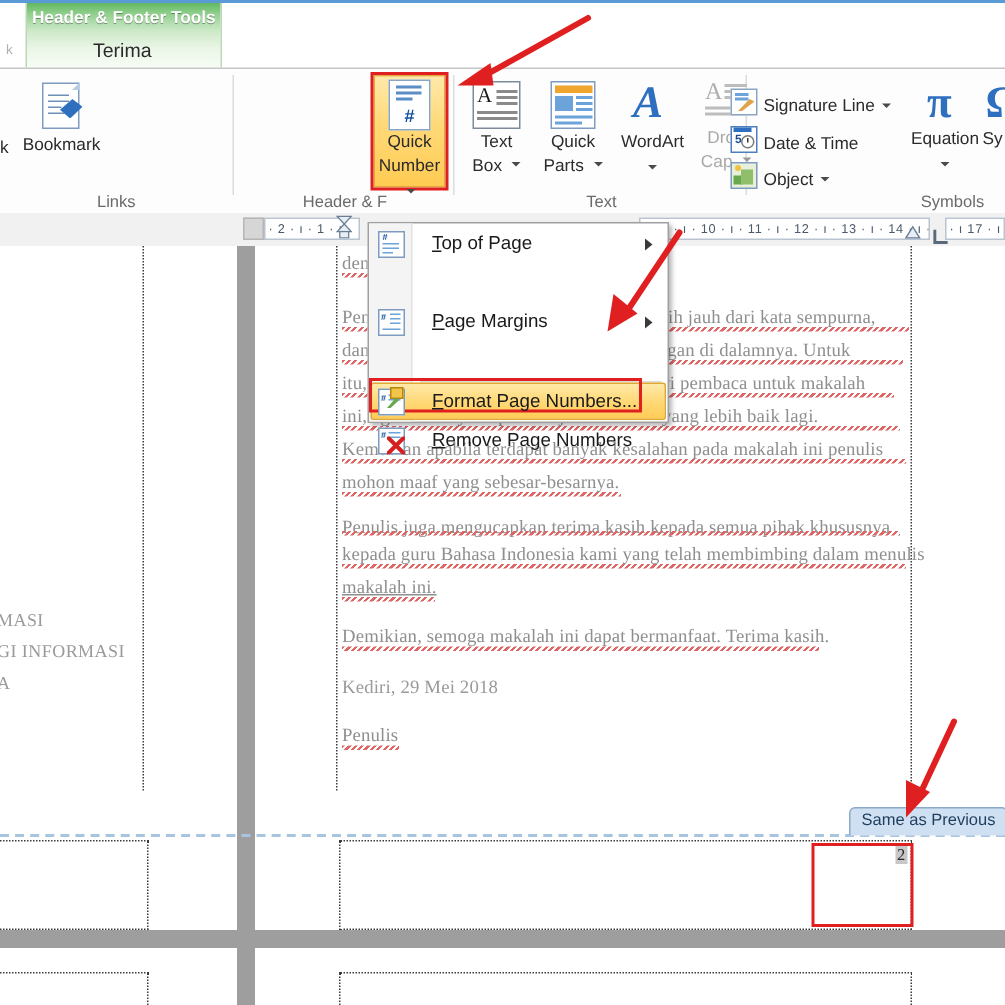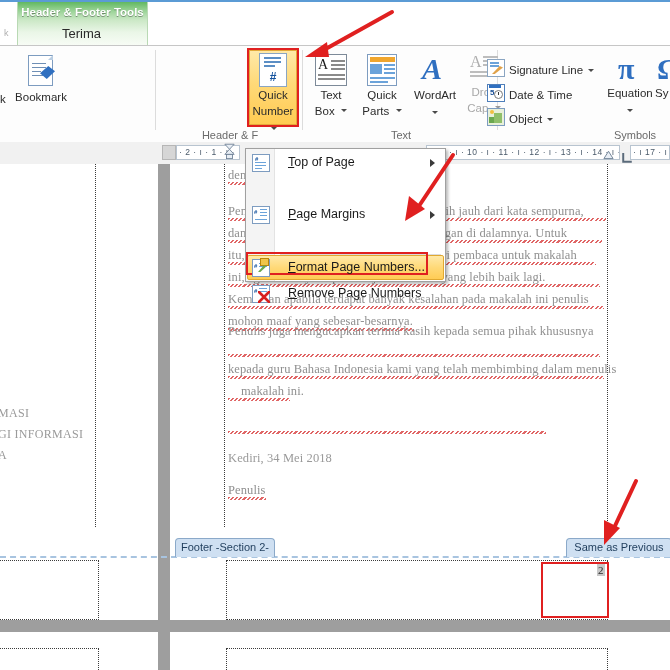--- a/index.html
+++ b/index.html
@@ -126,20 +126,21 @@
     </div>
     <div class="design-tab">Terima</div>
   </div>
 
   <div class="ribbon">
 
     <div class="gsep" style="left:155px;"></div>
     <div class="gsep" style="left:302px;"></div>
     <div class="gsep" style="left:497px;"></div>
 
+    <div class="group-label" style="left:0px;width:155px;">Links</div>
     <div class="group-label" style="left:158px;width:144px;">Header &amp; F</div>
     <div class="group-label" style="left:305px;width:192px;">Text</div>
     <div class="group-label" style="left:600px;width:70px;">Symbols</div>
 
     <div style="position:absolute;left:0px;top:47px;font-size:11.5px;color:#2b2b2b;">k</div>
 
     <div class="big-btn" style="left:10px;top:8px;width:62px;">
       <span class="cav" style="display:block;width:34px;height:34px;position:relative;">
         <span class="docico" style="position:absolute;left:4px;top:1px;width:25px;height:31px;"></span>
         <span style="position:absolute;left:8px;top:9px;width:14px;height:1px;background:#6f8fb5;"></span>
@@ -322,30 +323,31 @@
     <div class="squig red" style="left:228px;top:76px;width:374px;"></div>
     <div class="doc-line" style="left:228px;top:84px;">itu, penulis mengharap kritik dan saran dari pembaca untuk makalah</div>
     <div class="squig red" style="left:228px;top:98px;width:368px;"></div>
     <div class="doc-line" style="left:228px;top:106px;">ini, agar nantinya dapat menjadi makalah yang lebih baik lagi.</div>
     <div class="squig red" style="left:228px;top:120px;width:372px;"></div>
     <div class="doc-line" style="left:228px;top:128px;">Kemudian apabila terdapat banyak kesalahan pada makalah ini penulis</div>
     <div class="squig red" style="left:228px;top:142px;width:376px;"></div>
     <div class="doc-line" style="left:228px;top:150px;">mohon maaf yang sebesar-besarnya.</div>
     <div class="squig red" style="left:228px;top:164px;width:186px;"></div>
 
-    <div class="doc-line" style="left:228px;top:160px;">Penulis juga mengucapkan terima kasih kepada semua pihak khususnya</div>
+    <div class="doc-line" style="left:228px;top:180px;">Penulis juga mengucapkan terima kasih kepada semua pihak khususnya</div>
     <div class="squig red" style="left:228px;top:190px;width:372px;"></div>
     <div class="doc-line" style="left:228px;top:198px;">kepada guru Bahasa Indonesia kami yang telah membimbing dalam menulis</div>
     <div class="squig red" style="left:228px;top:212px;width:376px;"></div>
-    <div class="doc-line" style="left:241px;top:220px;">makalah ini.</div>
+    <div class="doc-line" style="left:228px;top:220px;text-decoration:underline;">makalah ini.</div>
     <div class="squig red" style="left:228px;top:234px;width:62px;"></div>
 
+    <div class="doc-line" style="left:228px;top:253px;">Demikian, semoga makalah ini dapat bermanfaat. Terima kasih.</div>
     <div class="squig red" style="left:228px;top:267px;width:318px;"></div>
 
-    <div class="doc-line" style="left:228px;top:287px;color:#9a9a9a;">Kediri, 34 Mei 2018</div>
+    <div class="doc-line" style="left:228px;top:287px;color:#9a9a9a;">Kediri, 29 Mei 2018</div>
     <div class="doc-line" style="left:228px;top:319px;">Penulis</div>
     <div class="squig red" style="left:228px;top:333px;width:38px;"></div>
 
     <div class="secbreak" style="left:170px;top:388px;width:500px;"></div>
 
     <div class="page" style="left:170px;top:390px;width:500px;height:52px;"></div>
     <div class="page" style="left:170px;top:380px;width:500px;height:62px;"></div>
 
     <div class="vgutter" style="left:170px;top:442px;width:500px;height:12px;"></div>
     <div class="page" style="left:170px;top:454px;width:500px;height:52px;"></div>
@@ -361,21 +363,20 @@
     <div style="position:absolute;left:0;top:0px;width:158px;height:92px;background:#fff;"></div>
     <div style="position:absolute;left:170px;top:0px;width:500px;height:92px;background:#fff;"></div>
 
     <div style="position:absolute;left:158px;top:0px;width:12px;height:142px;background:#9e9e9e;"></div>
     <div style="position:absolute;left:0px;top:92px;width:670px;height:12px;background:#9e9e9e;"></div>
     <div style="position:absolute;left:0px;top:104px;width:158px;height:38px;background:#fff;"></div>
     <div style="position:absolute;left:170px;top:104px;width:500px;height:38px;background:#fff;"></div>
 
     <div class="footer-dashline" style="left:0px;top:28px;width:670px;"></div>
 
-    <div class="tagchip" style="left:175px;top:10px;width:98px;height:18px;">Footer -Section 2-</div>
     <div class="tagchip" style="left:566px;top:10px;width:104px;height:18px;">Same as Previous</div>
 
     <div class="fdotted" style="left:226px;top:32px;width:380px;height:58px;"></div>
     <div class="fdotted" style="left:-44px;top:32px;width:141px;height:58px;"></div>
     <div class="fdotted" style="left:-44px;top:120px;width:141px;height:40px;"></div>
     <div class="fdotted" style="left:226px;top:120px;width:380px;height:40px;"></div>
 
     <div class="redbox" style="left:541px;top:34px;width:68px;height:56px;"></div>
     <div style="position:absolute;left:597px;top:36px;font-family:'Liberation Serif',serif;font-size:11px;color:#2a2a2a;background:#c8c8c8;padding:0 1px;">2</div>
   </div>

